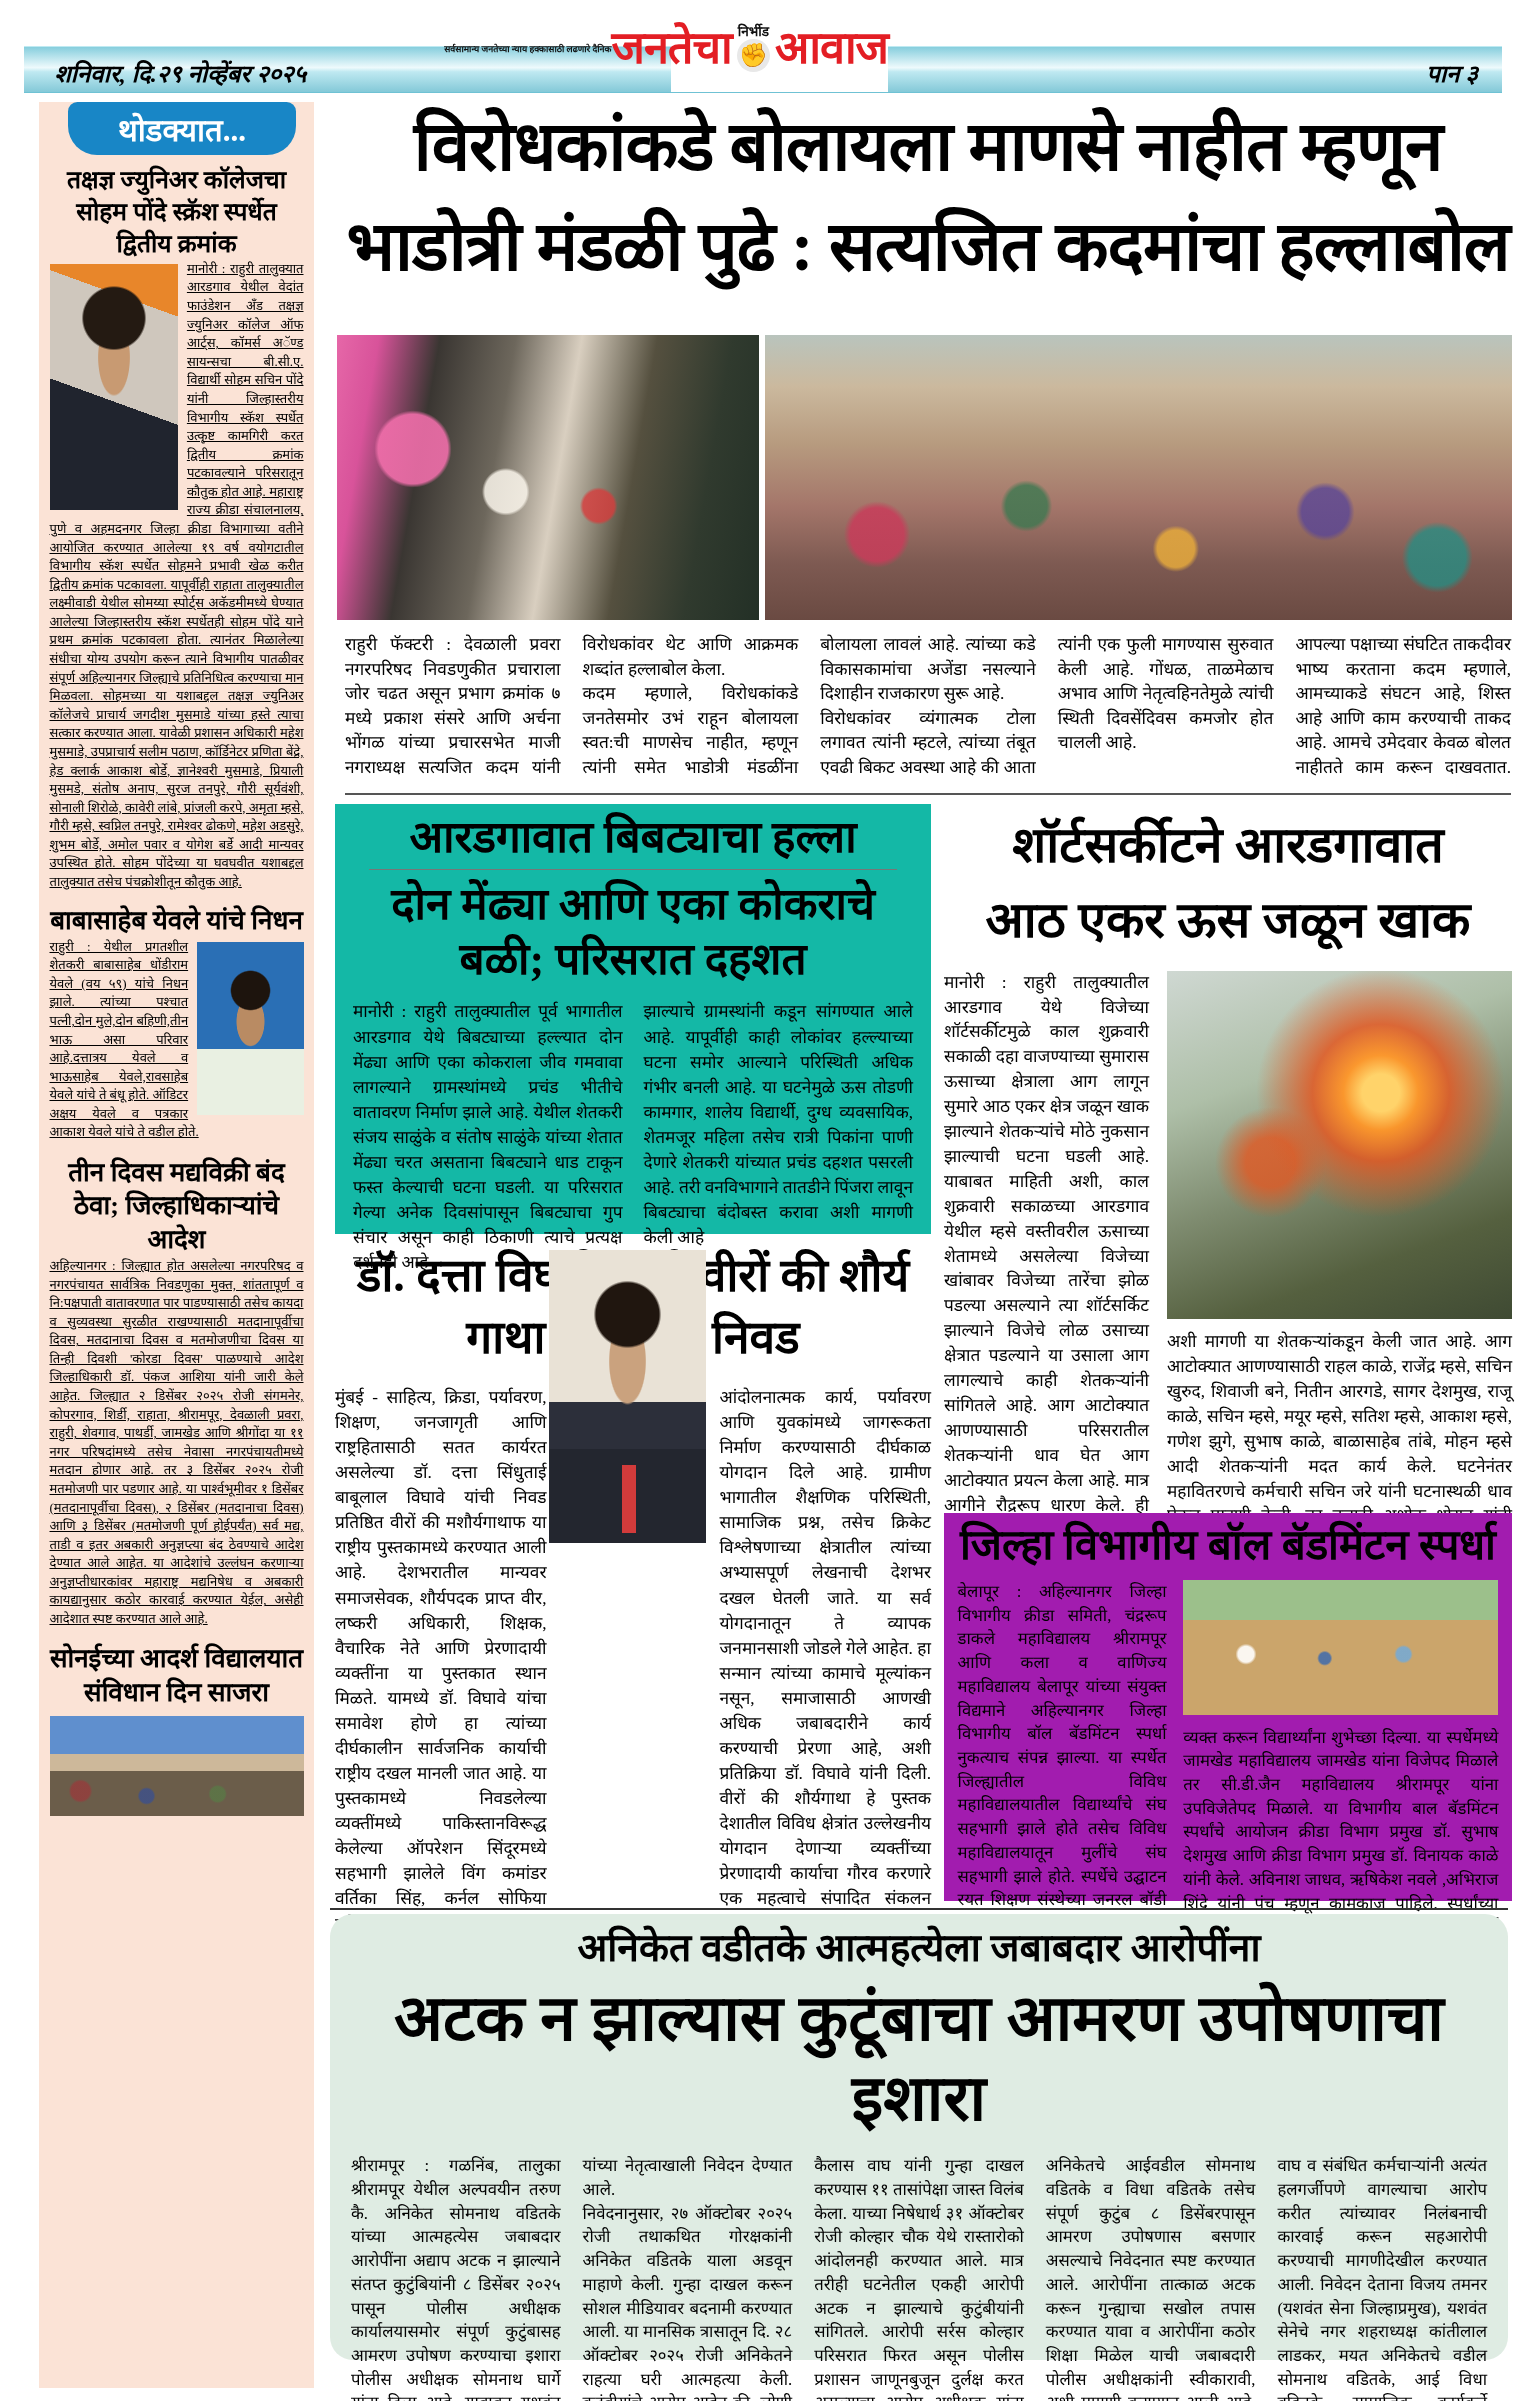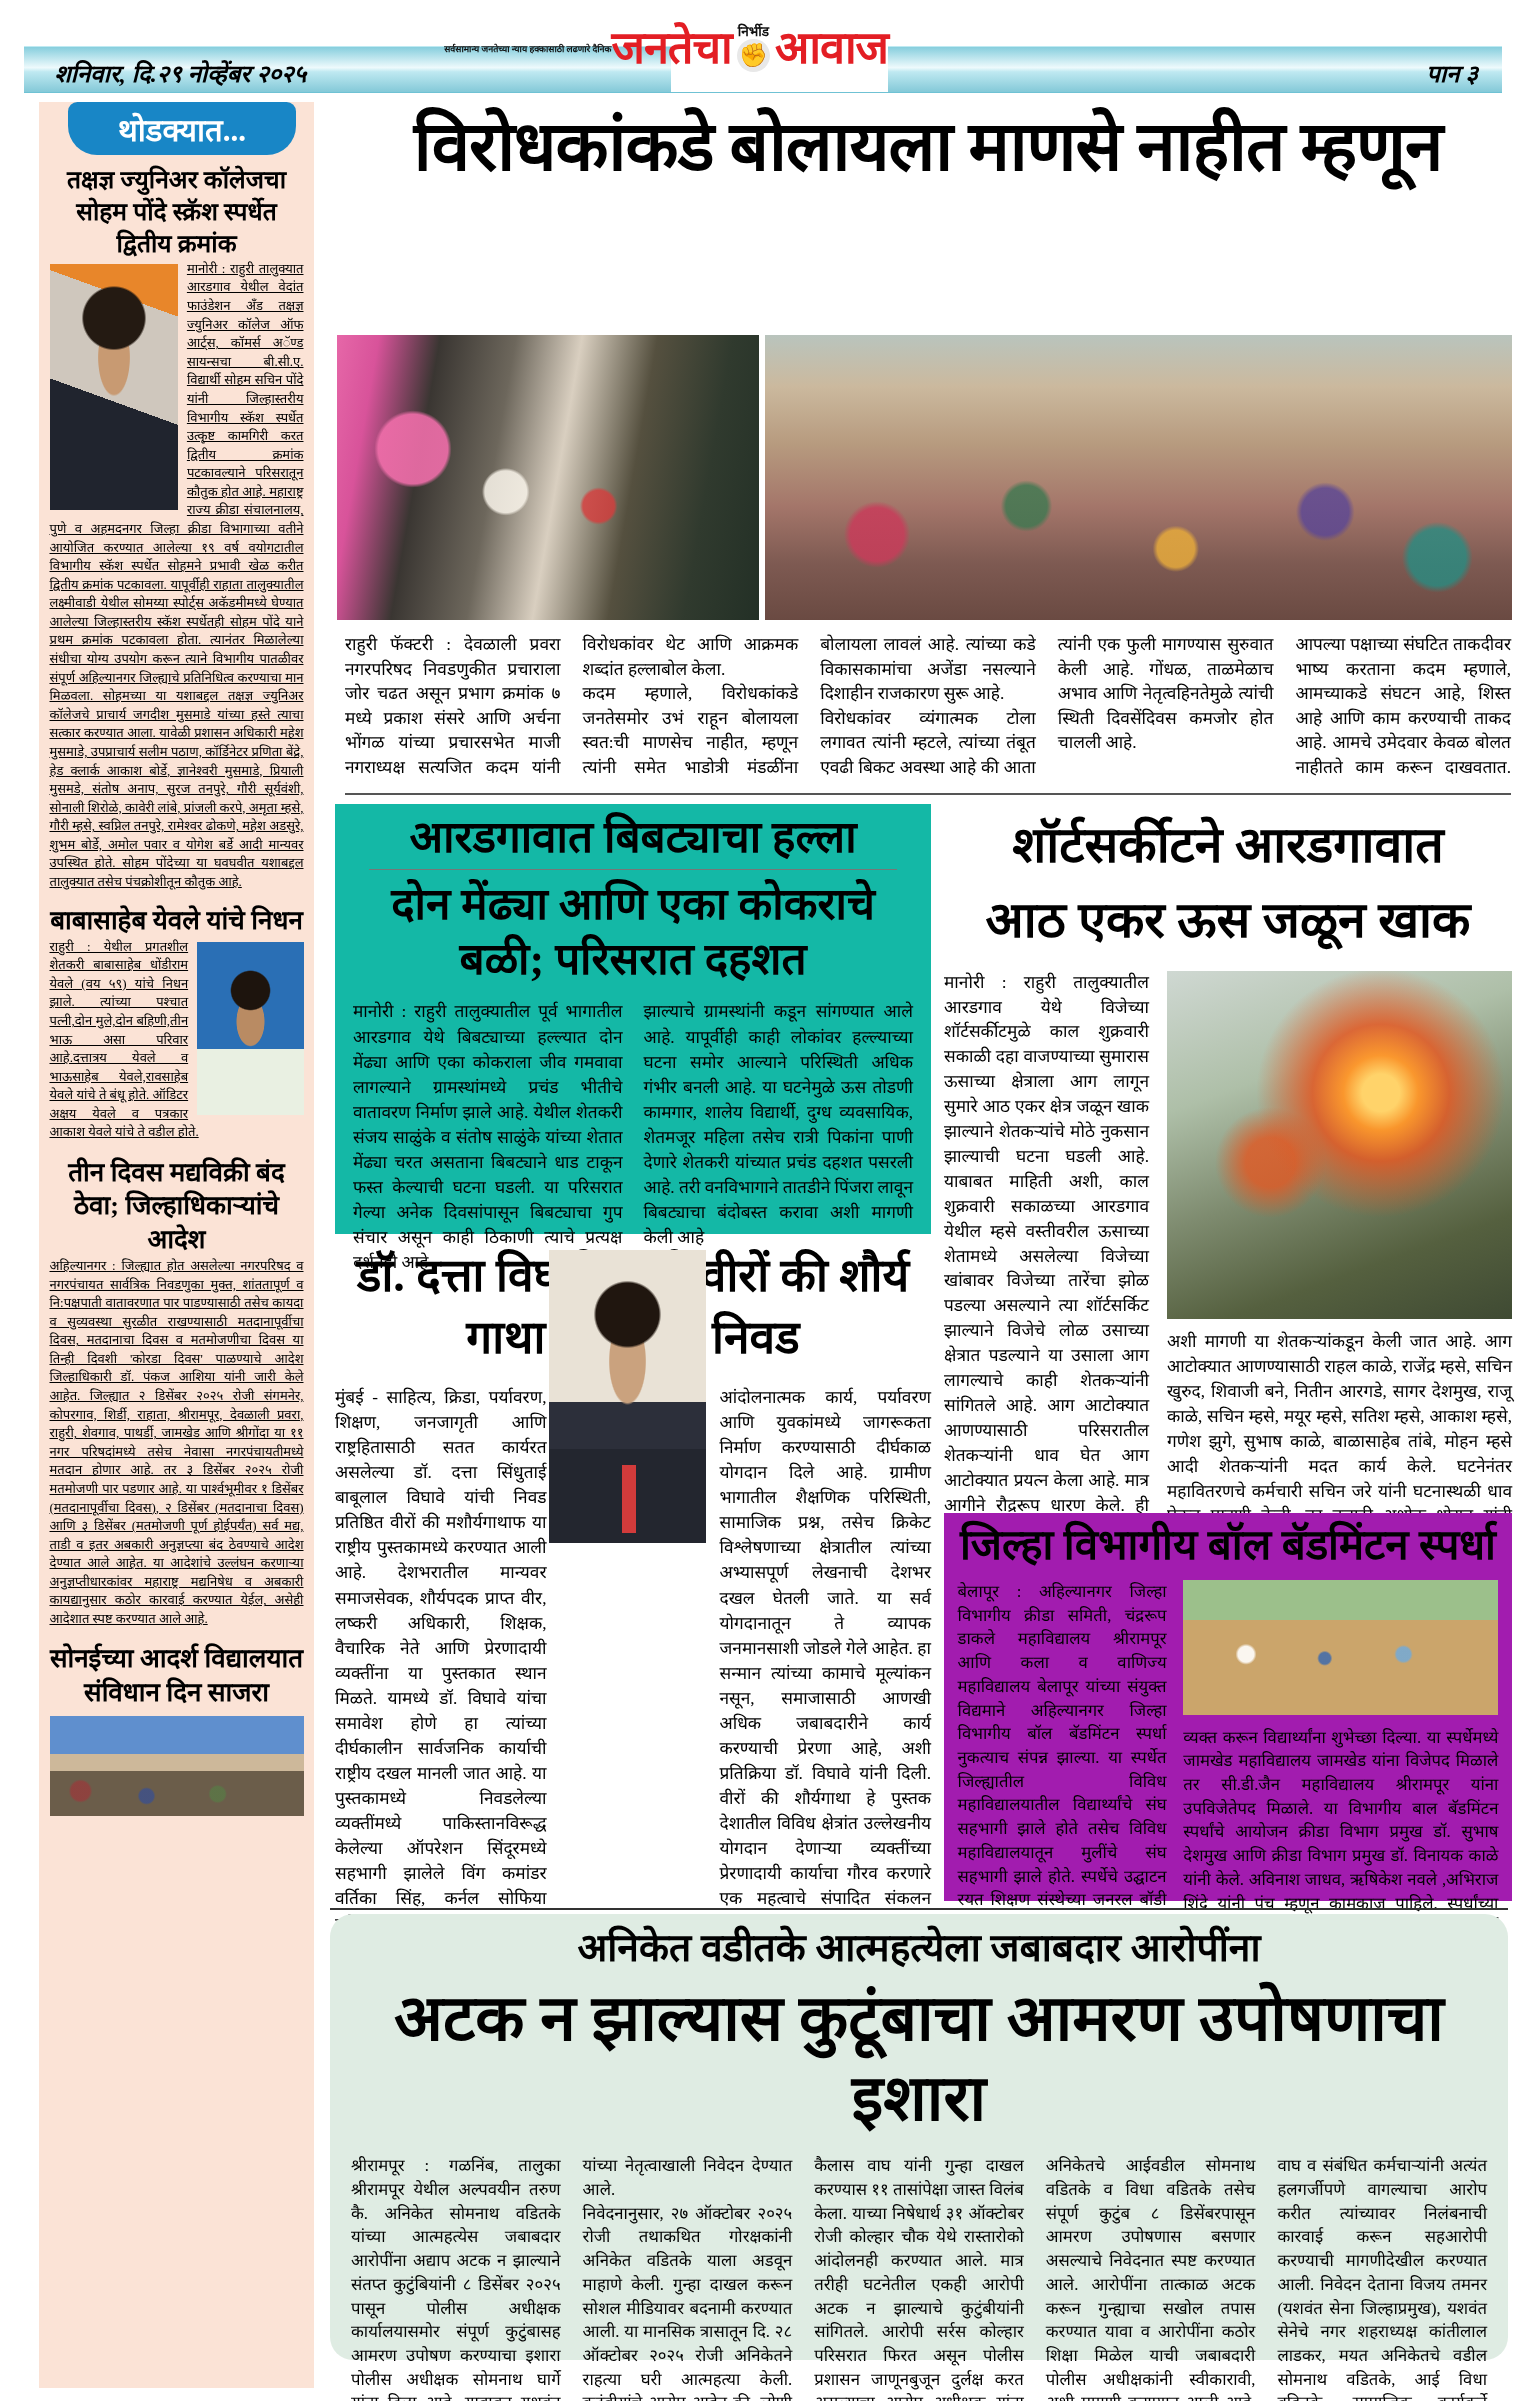--- a/index.html
+++ b/index.html
@@ -152,20 +152,21 @@
       <span class="logo-mid">
         <span class="logo-badge">निर्भीड</span>
         <span class="logo-fist">✊</span>
       </span>
       <span class="logo-word">आवाज</span>
     </div>
   </div>
 
   <div class="lead-headline">
     <div>विरोधकांकडे बोलायला माणसे नाहीत म्हणून</div>
+    <div>भाडोत्री मंडळी पुढे : सत्यजित कदमांचा हल्लाबोल</div>
   </div>
 
   <div class="lead-photo-left photo"></div>
   <div class="lead-photo-right photo"></div>
 
   <div class="lead-body">
     <p>राहुरी फॅक्टरी : देवळाली प्रवरा नगरपरिषद निवडणुकीत प्रचाराला जोर चढत असून प्रभाग क्रमांक ७ मध्ये प्रकाश संसरे आणि अर्चना भोंगळ यांच्या प्रचारसभेत माजी नगराध्यक्ष सत्यजित कदम यांनी विरोधकांवर थेट आणि आक्रमक शब्दांत हल्लाबोल केला.</p>
     <p>कदम म्हणाले, विरोधकांकडे जनतेसमोर उभं राहून बोलायला स्वत:ची माणसेच नाहीत, म्हणून त्यांनी समेत भाडोत्री मंडळींना बोलायला लावलं आहे. त्यांच्या कडे विकासकामांचा अजेंडा नसल्याने दिशाहीन राजकारण सुरू आहे.</p>
     <p>विरोधकांवर व्यंगात्मक टोला लगावत त्यांनी म्हटले, त्यांच्या तंबूत एवढी बिकट अवस्था आहे की आता त्यांनी एक फुली मागण्यास सुरुवात केली आहे. गोंधळ, ताळमेळाच अभाव आणि नेतृत्वहिनतेमुळे त्यांची स्थिती दिवसेंदिवस कमजोर होत चालली आहे.</p>
     <p>आपल्या पक्षाच्या संघटित ताकदीवर भाष्य करताना कदम म्हणाले, आमच्याकडे संघटन आहे, शिस्त आहे आणि काम करण्याची ताकद आहे. आमचे उमेदवार केवळ बोलत नाहीतते काम करून दाखवतात. म्हणूनच आम्ही २२झिरोच्या दिशेने पुढे सरकत आहोत.</p>

